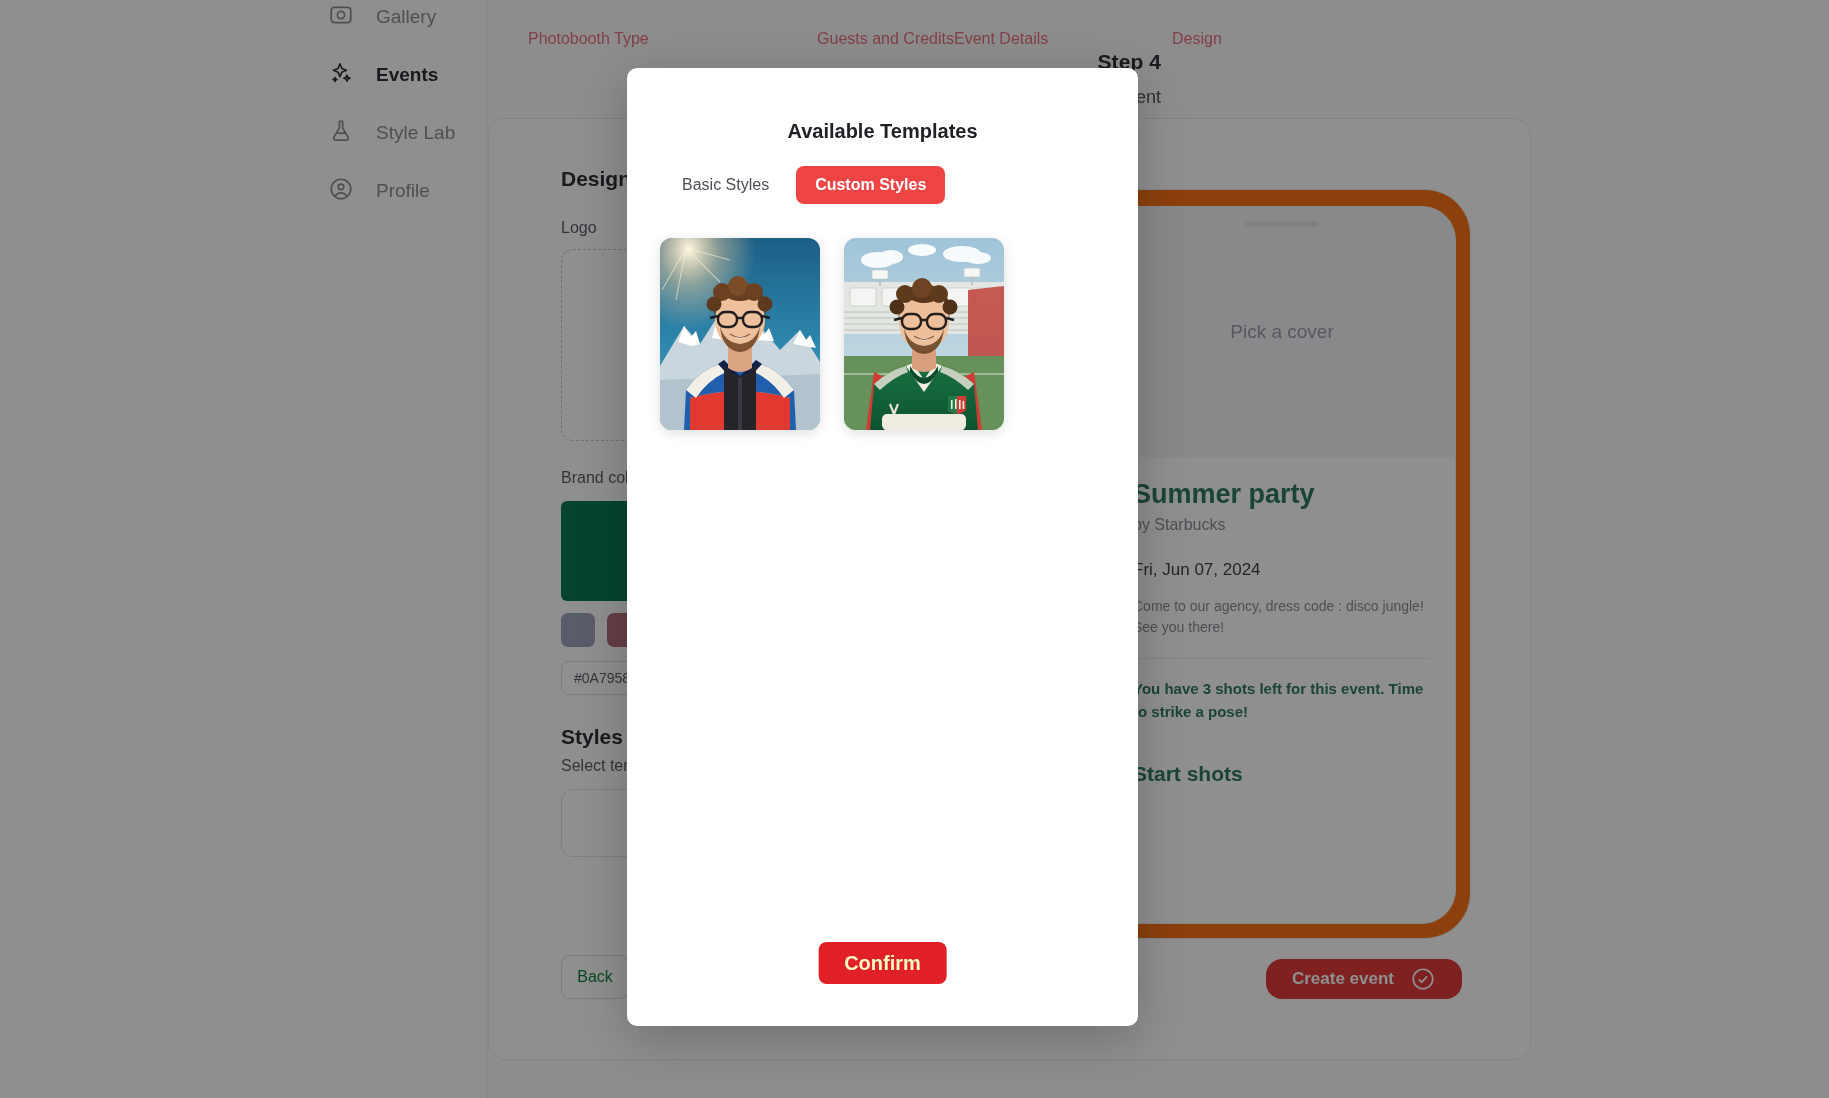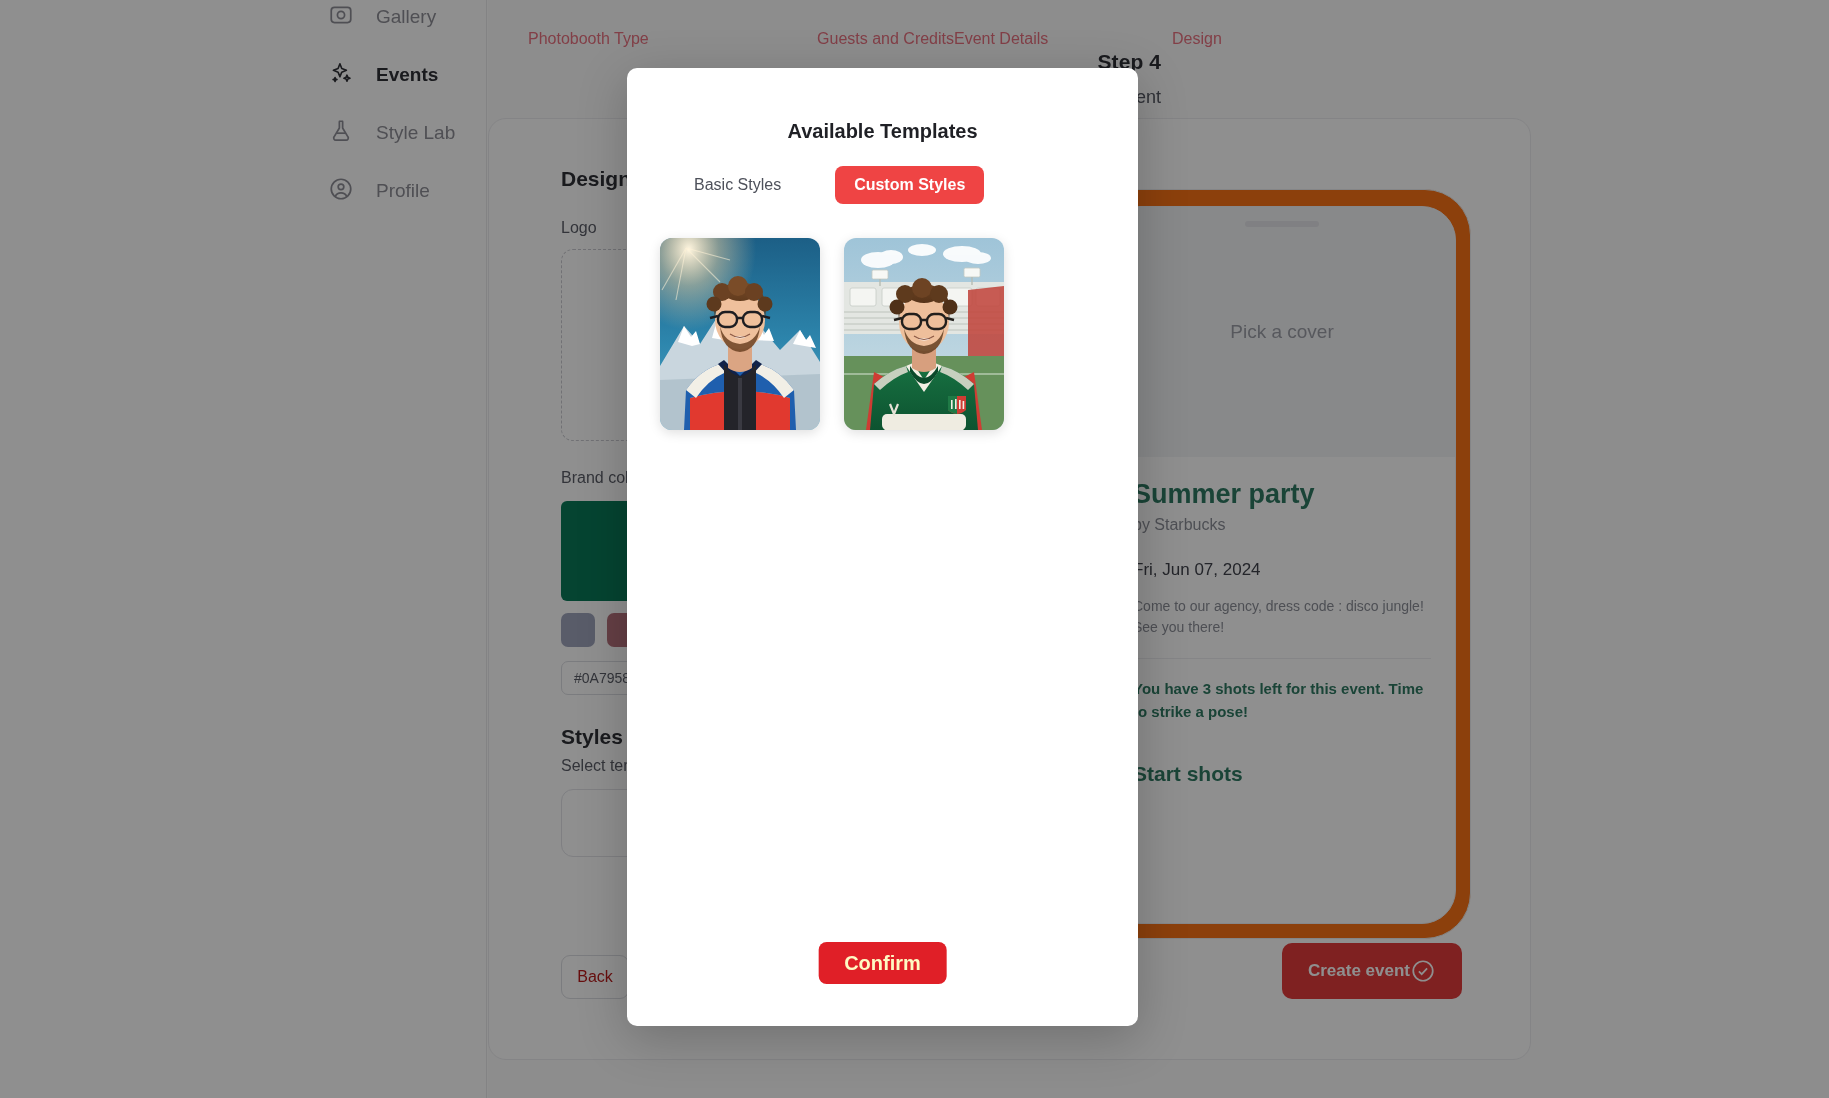--- a/index.html
+++ b/index.html
@@ -133,47 +133,47 @@
   .evt-desc { font-size: 14px; color: #8b8e97; margin-top: 16px; line-height: 1.5; }
   .evt-rule { margin-top: 20px; height: 1px; background: #edeef1; }
   .evt-shots { margin-top: 18px; font-size: 15px; font-weight: bold; color: #2f7a63; line-height: 1.55; }
   .evt-cta { margin-top: 38px; font-size: 21px; font-weight: bold; color: #2f7a63; }
 
   
   .btn-back {
     position: absolute; left: 72px; bottom: 60px;
     width: 68px; height: 44px; border-radius: 9px;
     border: 1px solid #dcdde2; background: #fff;
-    color: #b91c1c; font-size: 16px;
+    color: #15803d; font-size: 16px;
     display: flex; align-items: center; justify-content: center;
   }
   .btn-create {
     position: absolute; right: 68px; bottom: 60px;
-    height: 56px; padding: 0 26px; border-radius: 10px;
+    height: 40px; padding: 0 26px; border-radius: 16px;
     background: #e23b3b; color: #fff; font-size: 17px; font-weight: bold;
-    display: flex; align-items: center; 
+    display: flex; align-items: center; gap: 16px;
   }
   .check-ico { width: 26px; height: 26px; display:block; }
   .check-ico svg { width: 100%; height: 100%; display: block; }
 
   
   .modal {
     position: absolute; z-index: 100;
     left: 627px; top: 68px;
     width: 511px; height: 958px;
     background: #ffffff; border-radius: 10px;
     box-shadow: 0 12px 50px rgba(0,0,0,.22);
   }
   .modal-title {
     text-align: center; margin-top: 52px;
     font-size: 20px; font-weight: bold; color: #1f2025;
   }
   .seg-row {
-    display: flex; align-items: flex-end; gap: 35px;
-    margin-top: 23px; padding-left: 48px;
+    display: flex; align-items: flex-end; gap: 8px;
+    margin-top: 23px; padding-left: 36px;
   }
   .seg {
     height: 38px; padding: 0 19px; border-radius: 8px;
     display: flex; align-items: center; justify-content: center;
     font-size: 16px; color: #4d505a; background: transparent;
   }
   .seg.on { background: #ef4444; color: #ffffff; font-weight: bold; }
 
   .tpl-grid {
     display: flex; gap: 24px; margin-top: 34px; padding-left: 33px;

